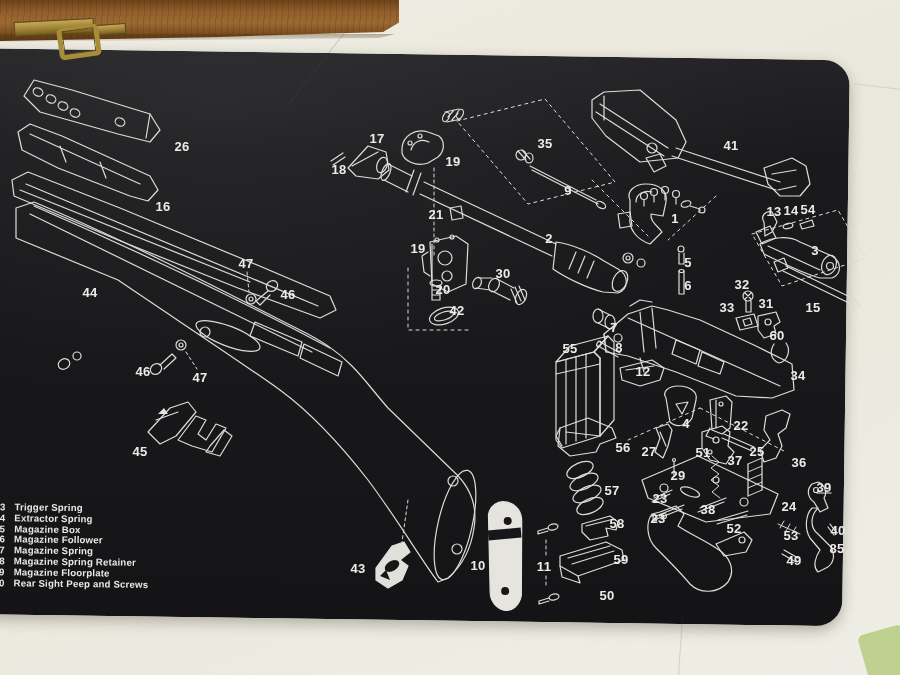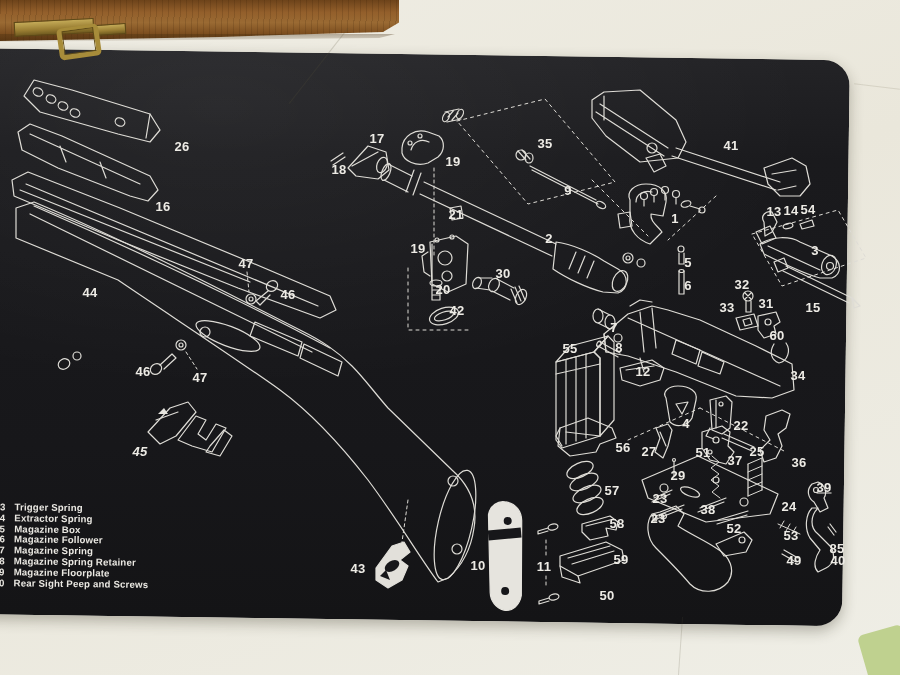--- a/index.html
+++ b/index.html
@@ -404,27 +404,27 @@
   </svg>
 
   <div id="label-layer">
       <span class="part-label" style="left: 182px; top: 146px;">26</span>
       <span class="part-label" style="left: 163px; top: 206px;">16</span>
       <span class="part-label" style="left: 90px; top: 292px;">44</span>
       <span class="part-label" style="left: 246px; top: 263px;">47</span>
       <span class="part-label" style="left: 288px; top: 294px;">46</span>
       <span class="part-label" style="left: 143px; top: 371px;">46</span>
       <span class="part-label" style="left: 200px; top: 377px;">47</span>
-      <span class="part-label" style="left: 140px; top: 451px; font-style: italic;">45</span>
+      <span class="part-label" style="left: 140px; top: 451px;">45</span>
       <span class="part-label" style="left: 377px; top: 138px;">17</span>
       <span class="part-label" style="left: 339px; top: 169px;">18</span>
       <span class="part-label" style="left: 453px; top: 161px;">19</span>
       <span class="part-label" style="left: 545px; top: 143px;">35</span>
       <span class="part-label" style="left: 568px; top: 190px;">9</span>
-      <span class="part-label" style="left: 436px; top: 214px; margin-left: 20px;">21</span>
+      <span class="part-label" style="left: 436px; top: 214px;">21</span>
       <span class="part-label" style="left: 549px; top: 238px;">2</span>
       <span class="part-label" style="left: 418px; top: 248px;">19</span>
       <span class="part-label" style="left: 443px; top: 289px;">20</span>
       <span class="part-label" style="left: 457px; top: 310px;">42</span>
       <span class="part-label" style="left: 503px; top: 273px;">30</span>
       <span class="part-label" style="left: 358px; top: 568px;">43</span>
       <span class="part-label" style="left: 478px; top: 565px;">10</span>
       <span class="part-label" style="left: 544px; top: 566px;">11</span>
       <span class="part-label" style="left: 731px; top: 145px;">41</span>
       <span class="part-label" style="left: 675px; top: 218px;">1</span>
@@ -452,21 +452,21 @@
       <span class="part-label" style="left: 757px; top: 451px;">25</span>
       <span class="part-label" style="left: 799px; top: 446px; margin-top: 16px;">36</span>
       <span class="part-label" style="left: 735px; top: 460px;">37</span>
       <span class="part-label" style="left: 678px; top: 475px;">29</span>
       <span class="part-label" style="left: 824px; top: 487px; text-decoration: underline;">39</span>
       <span class="part-label" style="left: 660px; top: 498px;">23</span>
       <span class="part-label" style="left: 658px; top: 518px;">23</span>
       <span class="part-label" style="left: 708px; top: 509px;">38</span>
       <span class="part-label" style="left: 734px; top: 528px;">52</span>
       <span class="part-label" style="left: 789px; top: 506px;">24</span>
-      <span class="part-label" style="left: 838px; top: 560px; text-align: right;">40</span>
+      <span class="part-label" style="left: 838px; top: 530px; text-align: right;">40</span>
       <span class="part-label" style="left: 791px; top: 535px;">53</span>
       <span class="part-label" style="left: 837px; top: 548px;">85</span>
       <span class="part-label" style="left: 794px; top: 560px;">49</span>
       <span class="part-label" style="left: 612px; top: 490px;">57</span>
       <span class="part-label" style="left: 617px; top: 523px;">58</span>
       <span class="part-label" style="left: 621px; top: 559px;">59</span>
       <span class="part-label" style="left: 607px; top: 595px;">50</span>
     </div>
 
   <div id="parts-list">

